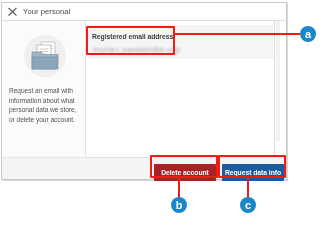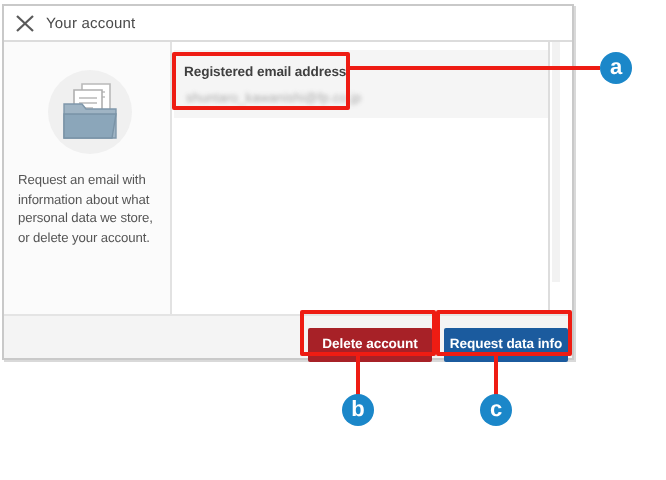--- a/index.html
+++ b/index.html
@@ -230,21 +230,21 @@
 </head>
 <body>
 
 <div id="dialog">
 
   <div id="titlebar">
     <svg id="close-icon" viewBox="0 0 13 13">
       <line x1="2.5" y1="3" x2="10.5" y2="10.5" stroke="#5a5a5a" stroke-width="1.1"></line>
       <line x1="10.5" y1="3" x2="2.5" y2="10.5" stroke="#5a5a5a" stroke-width="1.1"></line>
     </svg>
-    <span id="window-title">Your account</span>
+    <span id="window-title">Your personal</span>
   </div>
 
   <div id="body-area">
 
     <div id="left-panel">
       <div id="illustration-wrap">
         <div id="illus-circle"></div>
         <svg id="folder-icon" viewBox="0 0 30 32">
 
           <polygon points="11,2 25,2 25,19 11,19" fill="#ffffff" stroke="#b9b9b9" stroke-width="0.8"></polygon>

